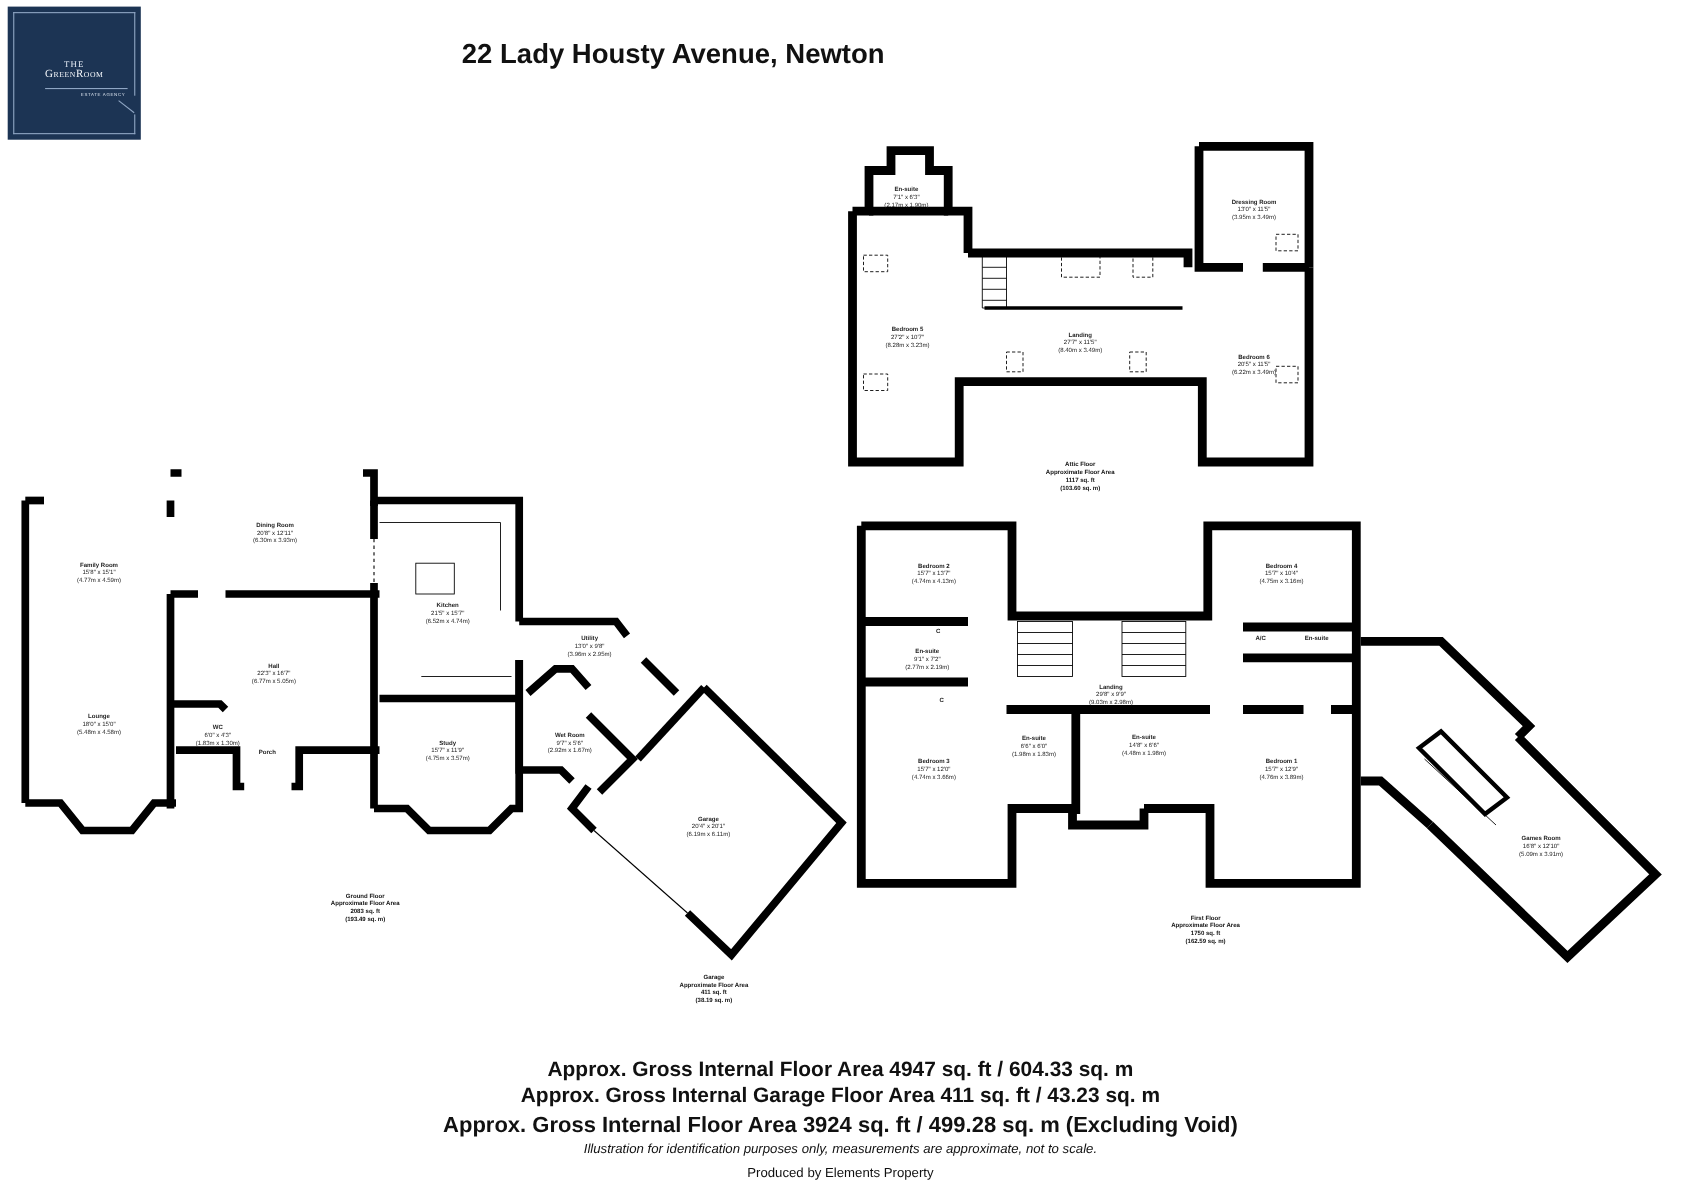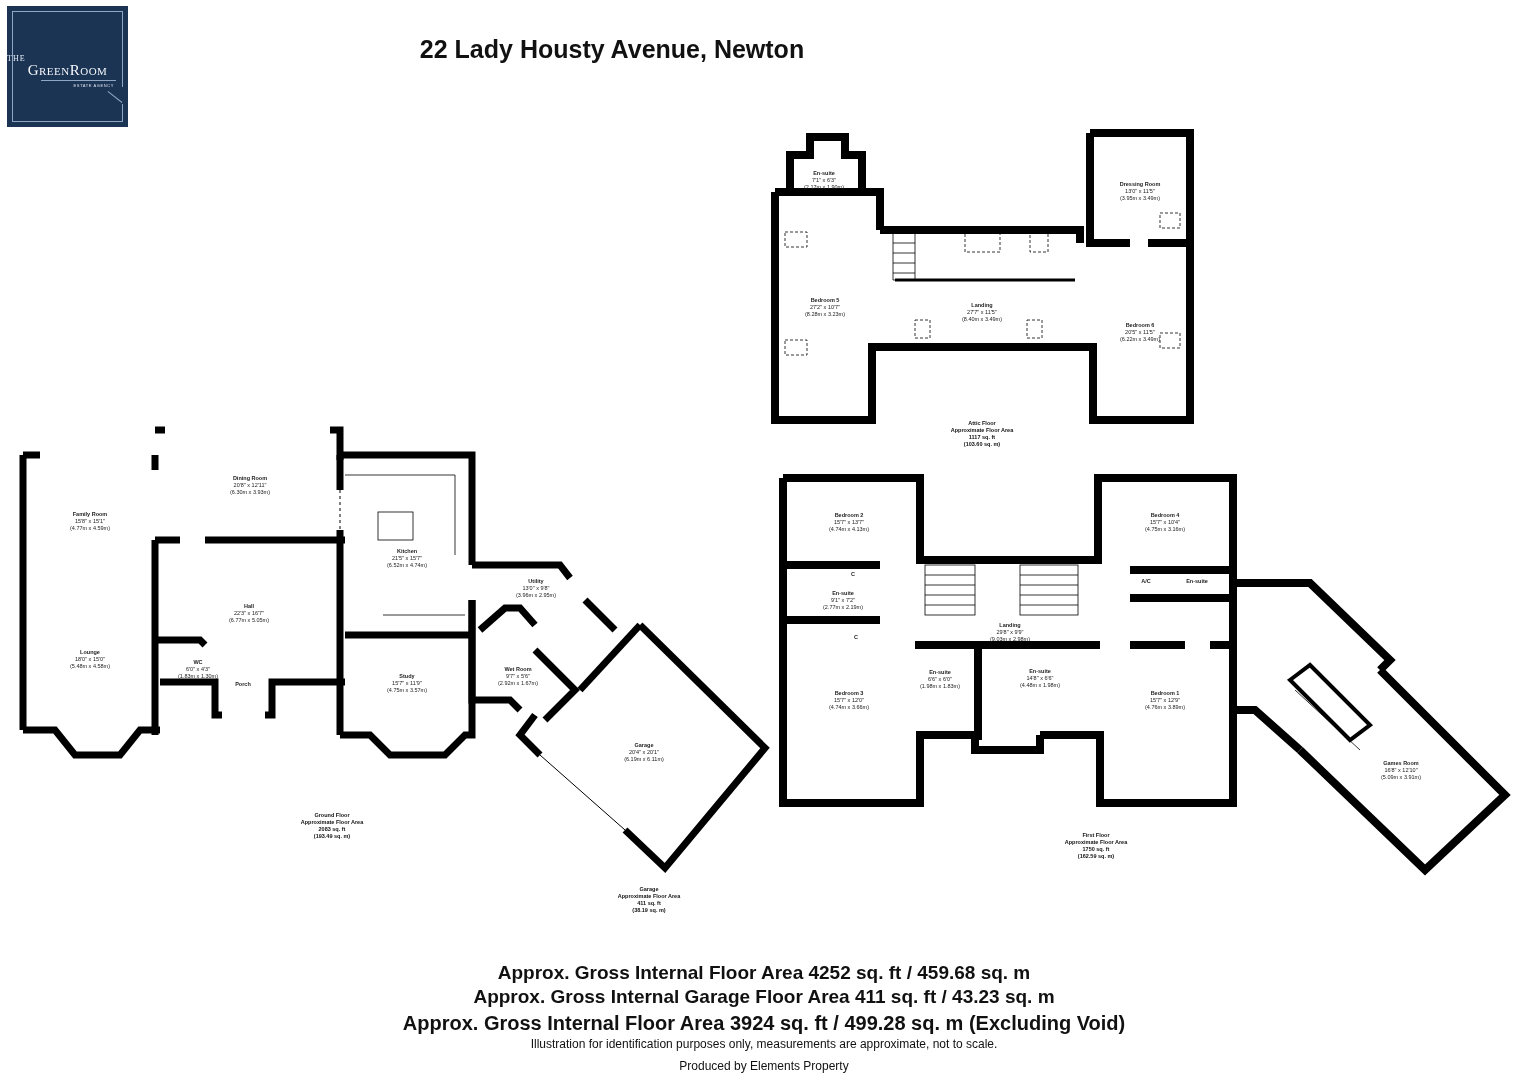--- a/index.html
+++ b/index.html
@@ -2,34 +2,34 @@
 <html><head>
 <meta charset="utf-8">
 <style>
   html,body{margin:0;padding:0;background:#ffffff;}
   body{width:1528px;height:1080px;position:relative;overflow:hidden;font-family:"Liberation Sans",sans-serif;color:#111;}
   .logo{position:absolute;left:7px;top:6px;width:121px;height:121px;background:#1c3454;box-sizing:border-box;}
   .logo .frame{position:absolute;left:5px;top:5px;right:5px;bottom:5px;border:1px solid #8fa6c4;border-right:none;}
   .logo .frame-r1{position:absolute;right:5px;top:5px;width:1px;height:76px;background:#8fa6c4;}
   .logo .frame-r2{position:absolute;right:5px;bottom:5px;width:1px;height:18px;background:#8fa6c4;}
   .logo .slash{position:absolute;right:6px;bottom:24px;width:18px;height:1px;background:#8fa6c4;transform:rotate(38deg);transform-origin:right center;}
-  .logo .the{position:absolute;left:0;right:0;top:48px;text-align:left;font-family:"Liberation Serif",serif;font-size:8px;letter-spacing:1px;color:#e6edf6;}
-  .logo .name{position:absolute;left:0;right:0;top:56px;text-align:center;font-family:"Liberation Serif",serif;font-size:15px;letter-spacing:0.5px;color:#f3f6fa;font-variant:small-caps;}
+  .logo .the{position:absolute;left:0;right:0;top:48px;text-align:center;font-family:"Liberation Serif",serif;font-size:8px;letter-spacing:1px;color:#e6edf6;}
+  .logo .name{position:absolute;left:0;right:0;top:56px;text-align:center;font-family:"Liberation Serif",serif;font-size:10px;letter-spacing:0.5px;color:#f3f6fa;font-variant:small-caps;}
   .logo .rule{position:absolute;left:34px;right:12px;top:74px;height:1px;background:#8fa6c4;}
   .logo .sub{position:absolute;right:14px;top:77px;font-size:4px;letter-spacing:0.6px;color:#d9e2ee;}
   .title{position:absolute;left:0;width:1224px;top:35px;text-align:center;font-size:25px;font-weight:bold;}
   svg.plan{position:absolute;left:0;top:0;}
   .lbl{position:absolute;transform:translateX(-50%);text-align:center;font-size:5.5px;line-height:7px;white-space:nowrap;color:#222;}
   .lbl .n{font-weight:bold;}
   .area{position:absolute;transform:translateX(-50%);text-align:center;font-size:5.5px;line-height:7px;font-weight:bold;white-space:nowrap;}
   .totals{position:absolute;left:0;width:1528px;text-align:center;white-space:nowrap;}
   .t1{top:962px;font-size:19px;font-weight:bold;}
   .t2{top:986px;font-size:19px;font-weight:bold;}
   .t3{top:1012px;font-size:20px;font-weight:bold;}
-  .disc{top:1037px;font-size:12px;}
+  .disc{top:1037px;font-size:12px;font-style:italic;}
   .prod{top:1059px;font-size:12px;}
 </style>
 </head>
 <body>
 
 <div class="logo">
   <div class="frame"></div>
   <div class="frame-r1"></div>
   <div class="frame-r2"></div>
   <div class="slash"></div>
@@ -287,17 +287,17 @@
   <div>16'8" x 12'10"</div>
   <div>(5.09m x 3.91m)</div>
 </div>
 <div class="area" style="left:1096px;top:832px;">
   <div>First Floor</div>
   <div>Approximate Floor Area</div>
   <div>1750 sq. ft</div>
   <div>(162.59 sq. m)</div>
 </div>
 
-<div class="totals t1">Approx. Gross Internal Floor Area 4252 sq. ft / 459.68 sq. m</div>
+<div class="totals t1">Approx. Gross Internal Floor Area 4947 sq. ft / 604.33 sq. m</div>
 <div class="totals t2">Approx. Gross Internal Garage Floor Area 411 sq. ft / 43.23 sq. m</div>
 <div class="totals t3">Approx. Gross Internal Floor Area 3924 sq. ft / 499.28 sq. m (Excluding Void)</div>
 <div class="totals disc">Illustration for identification purposes only, measurements are approximate, not to scale.</div>
 <div class="totals prod">Produced by Elements Property</div>
 
 </body></html>

